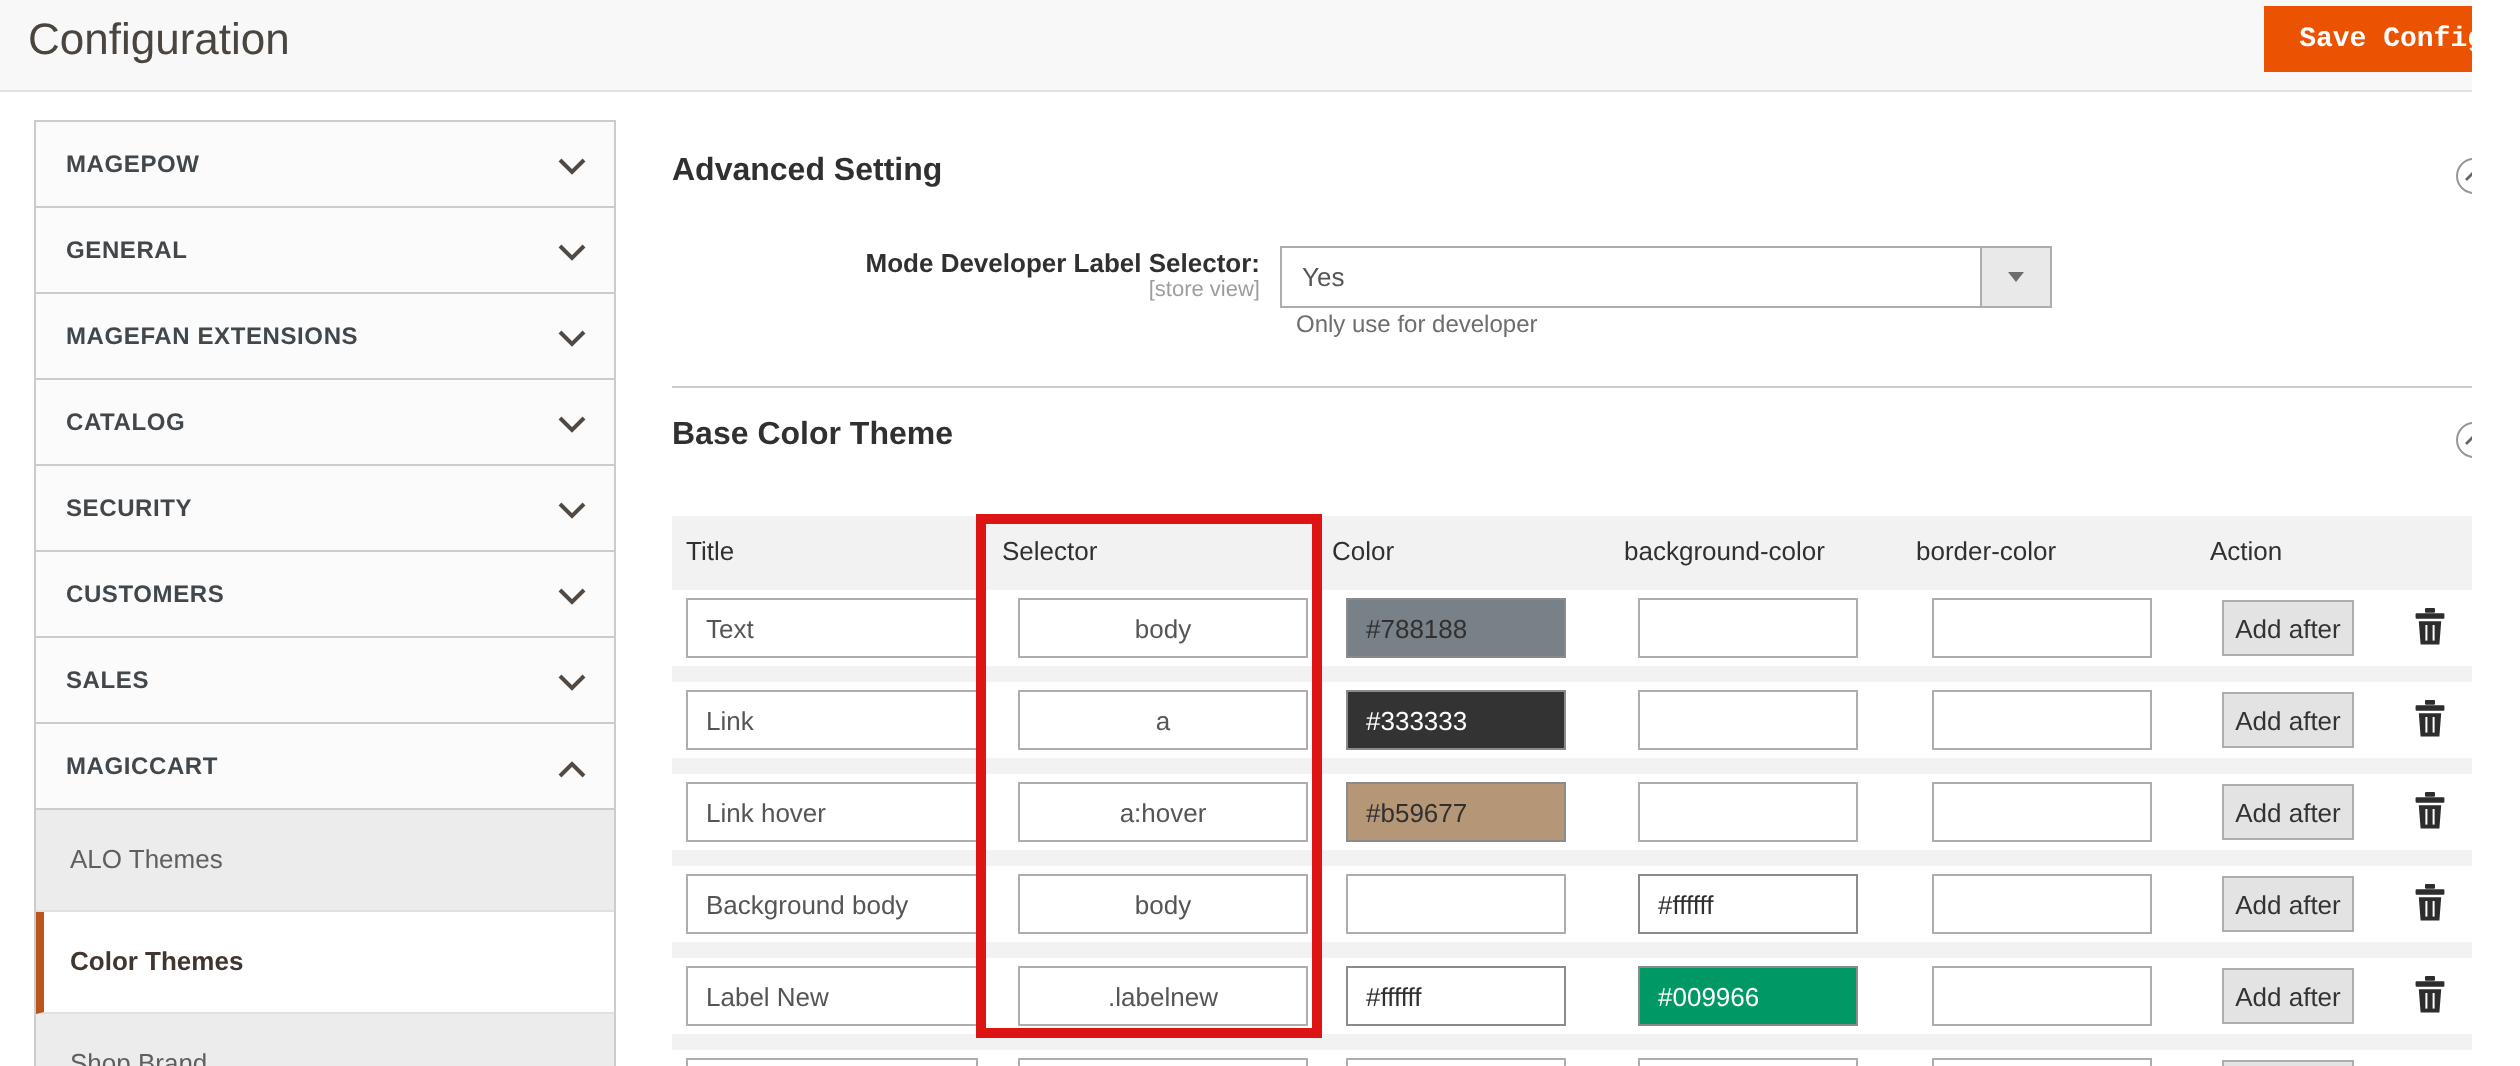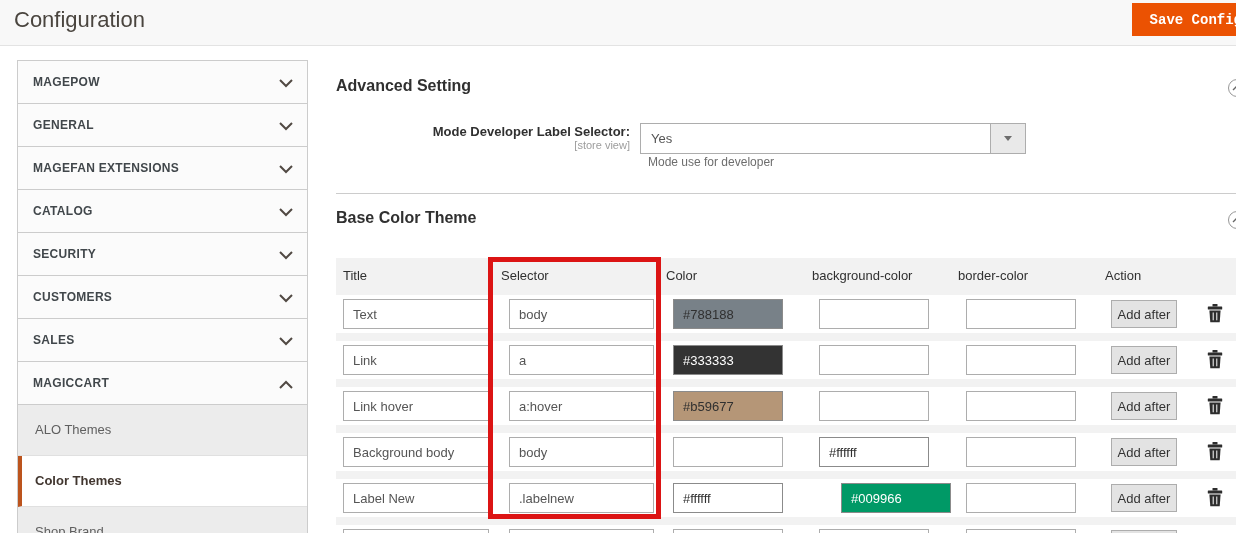--- a/index.html
+++ b/index.html
@@ -57,21 +57,21 @@
   .theme-table { position:absolute; left:0; top:198px; width:915px; height:280px; background:#f2f2f2; }
   .thead { position:relative; height:34px; }
   .th { position:absolute; top:10px; font-size:13px; color:#303030; }
   .th.c0{left:7px;} .th.c1{left:165px;} .th.c2{left:330px;} .th.c3{left:476px;} .th.c4{left:622px;} .th.c5{left:769px;}
   .rows { padding-top:3px; }
   .trow { position:relative; height:38px; background:#fff; margin-bottom:8px; }
   .inp { position:absolute; top:4px; height:30px; border:1px solid #adadad; background:#fff;
          font-size:13px; color:#555; padding:0 9px; font-family:inherit; }
   .inp.filled { border-color:#8b8b8b; }
   .inp.i-title { left:7px; width:146px; }
-  .inp.i-selector { left:173px; width:145px; }
+  .inp.i-selector { left:173px; width:145px;text-align:center; }
   .inp.i-color { left:337px; width:110px; }
   .inp.i-background { left:483px; width:110px; }
   .inp.i-border { left:630px; width:110px; }
   .wheel { position:absolute; top:11px; width:16px; height:16px; border-radius:50%; cursor:pointer;
            background:
              radial-gradient(circle at 42% 38%, rgba(255,255,255,.95), rgba(255,255,255,0) 62%),
              conic-gradient(#ff2020,#ff9aef,#b44cff,#4c6bff,#3fd8ff,#2bе68c 0,#2be68c,#d6ff57,#ffd23f,#ff2020); }
   .wheel.w-color { left:452px; } .wheel.w-background { left:597px; } .wheel.w-border { left:744px; }
   .add-btn { position:absolute; left:775px; top:5px; width:66px; height:28px; background:#e3e3e3;
              border:1px solid #adadad; font-size:13px; color:#333; cursor:pointer; font-family:inherit; }
@@ -181,21 +181,21 @@
     <div class="field-label-wrap">
       <div class="field-label">Mode Developer Label Selector:</div>
       <div class="field-scope">[store view]</div>
     </div>
     <div class="select-box">
       <span class="select-value">Yes</span>
       <span class="select-arrow">
           <span class="tri"></span>
         </span>
     </div>
-    <div class="field-note">Mode use for developer</div>
+    <div class="field-note">Only use for developer</div>
 
     <div class="divider"></div>
 
     <div class="section-heading" style="top:149px;">Base Color Theme</div>
     <button class="collapse-btn" style="top:151px;" aria-label="collapse">
       <svg width="10" height="7">
           <polyline points="1,5 5,1 9,5" fill="none" stroke="#666" stroke-width="1.4"></polyline>
         </svg>
     </button>
 
@@ -287,21 +287,21 @@
         <line x1="6.2" y1="8.5" x2="6.2" y2="16.3" stroke="#fff" stroke-width="1"></line>
         <line x1="9.8" y1="8.5" x2="9.8" y2="16.3" stroke="#fff" stroke-width="1"></line>
       </svg>
     </span>
   </div>
           <div class="trow">
     <input class="inp i-title" value="Label New" style="">
     <input class="inp i-selector" value=".labelnew" style="">
     <input class="inp i-color filled" value="#ffffff" style="background: rgb(255, 255, 255); color: rgb(48, 48, 48);">
     <span class="wheel w-color"></span>
-    <input class="inp i-background filled" value="#009966" style="background: rgb(0, 153, 102); color: rgb(255, 255, 255); margin-left: 22px;">
+    <input class="inp i-background filled" value="#009966" style="background: rgb(0, 153, 102); color: rgb(255, 255, 255);">
     <span class="wheel w-background"></span>
     <input class="inp i-border" style="">
     <span class="wheel w-border"></span>
     <button class="add-btn">Add after</button>
     <span class="trash">
       <svg width="16" height="19" viewBox="0 0 16 19">
         <rect x="5.5" y="0" width="5" height="2.4" rx="0.5" fill="#2d2d2d"></rect>
         <rect x="0.8" y="2.6" width="14.4" height="2.8" rx="0.5" fill="#2d2d2d"></rect>
         <path d="M2.4 6.6 H13.6 L12.7 18.2 H3.3 Z" fill="#2d2d2d"></path>
         <line x1="6.2" y1="8.5" x2="6.2" y2="16.3" stroke="#fff" stroke-width="1"></line>

